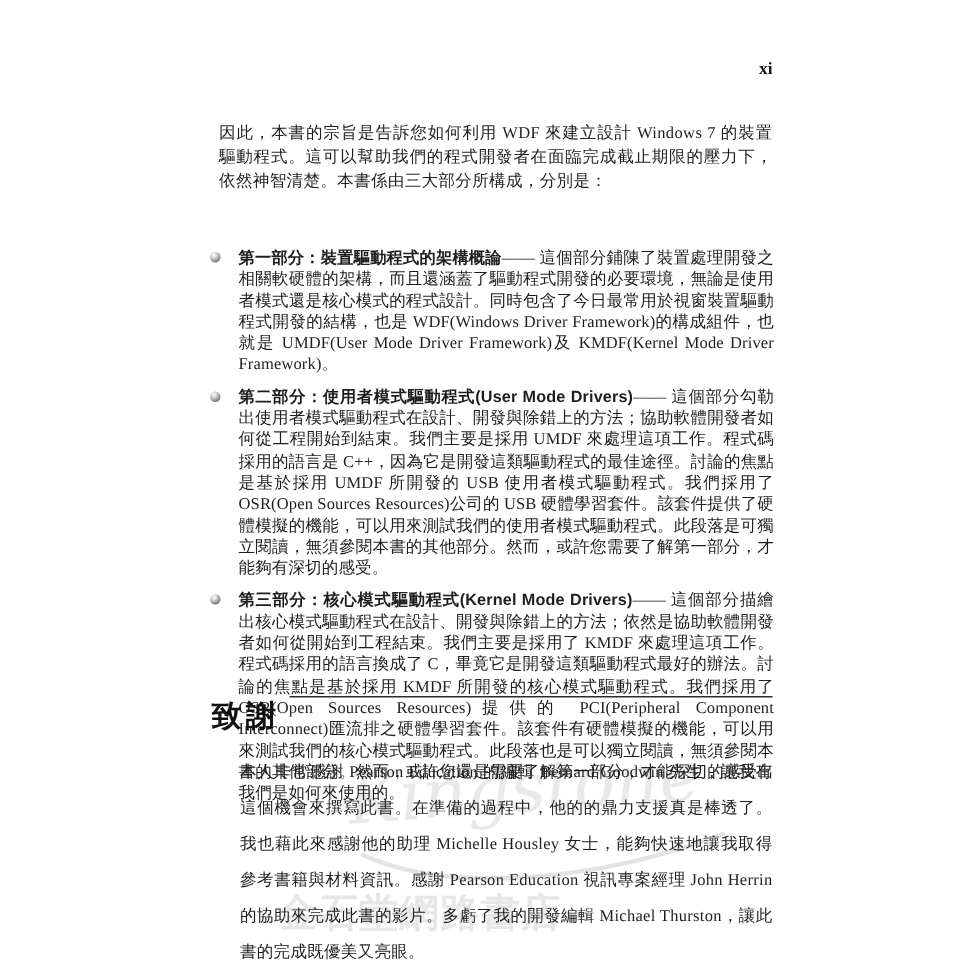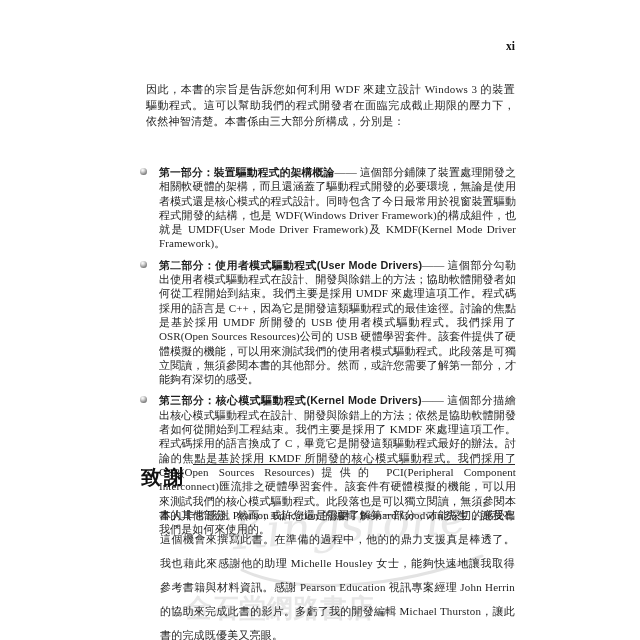--- a/index.html
+++ b/index.html
@@ -60,21 +60,21 @@
     font-family:"Liberation Serif",serif;
   }
 </style>
 </head>
 <body>
 
 <div class="page">
 
   <div class="pagenum">xi</div>
 
-  <div class="intro">因此，本書的宗旨是告訴您如何利用 WDF 來建立設計 Windows 3 的裝置驅動程式。這可以幫助我們的程式開發者在面臨完成截止期限的壓力下，依然神智清楚。本書係由三大部分所構成，分別是：</div>
+  <div class="intro">因此，本書的宗旨是告訴您如何利用 WDF 來建立設計 Windows 7 的裝置驅動程式。這可以幫助我們的程式開發者在面臨完成截止期限的壓力下，依然神智清楚。本書係由三大部分所構成，分別是：</div>
 
   <div class="bullets">
 
     <div class="bullet-item">
       <span class="bullet-icon"></span>
       <span class="b-head">第一部分：裝置驅動程式的架構概論</span><span>—— 這個部分鋪陳了裝置處理開發之相關軟硬體的架構，而且還涵蓋了驅動程式開發的必要環境，無論是使用者模式還是核心模式的程式設計。同時包含了今日最常用於視窗裝置驅動程式開發的結構，也是 WDF(Windows Driver Framework)的構成組件，也就是 UMDF(User Mode Driver Framework)及 KMDF(Kernel Mode Driver Framework)。</span>
     </div>
 
     <div class="bullet-item">
       <span class="bullet-icon"></span>

